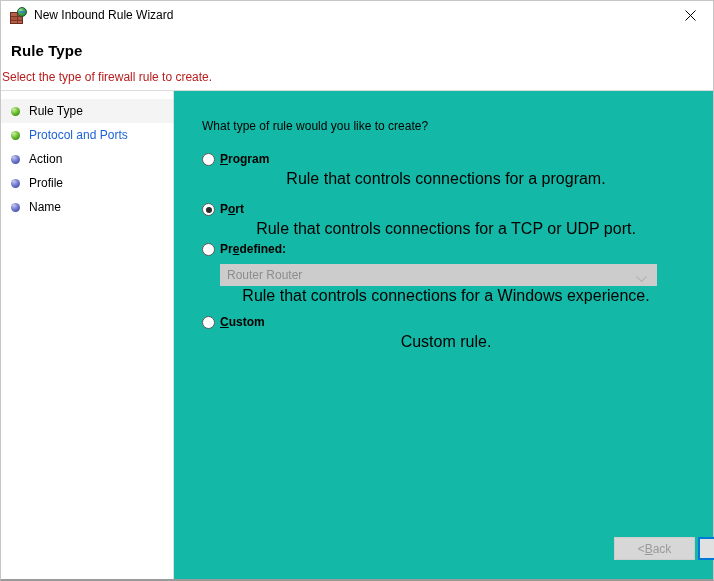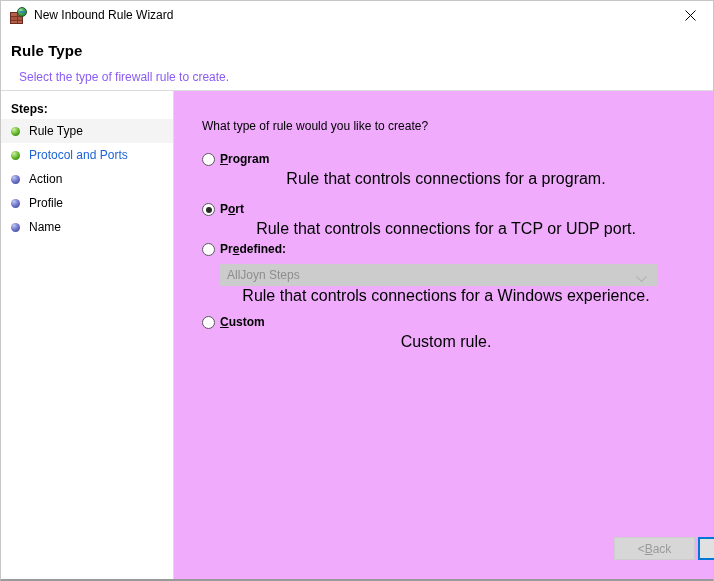--- a/index.html
+++ b/index.html
@@ -115,23 +115,23 @@
   #page-title {
     position: absolute;
     left: 10px; top: 12px;
     font-size: 15px;
     font-weight: bold;
     letter-spacing: .1px;
     color: #000000;
   }
   #page-subtitle {
     position: absolute;
-    left: 18px; top: 40px;
-    font-size: 12px;
-    color: #8b5cf6;
+    left: 1px; top: 40px;
+    font-size: 12px;
+    color: #b91c1c;
     text-align: right;
   }
 
   
   #body {
     flex: 1 1 auto;
     display: flex;
     background: #efefef;
     position: relative;
   }
@@ -172,21 +172,21 @@
   }
   .step-bullet.blue {
     background: radial-gradient(circle at 33% 28%, #c3c8ef 0%, #7d86d4 38%, #4b54ad 75%, #343c82 100%);
   }
   .step-label { font-size: 12px; color: #000000; white-space: nowrap; }
   .step-label.link { color: #1d62d6; }
 
   
   #main {
     flex: 1 1 auto;
-    background: #f0abfc;
+    background: #14b8a6;
     position: relative;
   }
   #question {
     position: absolute;
     left: 28px; top: 28px;
     font-size: 12px;
     color: #000000;
   }
 
   .option-group { position: absolute; left: 28px; top: 60px; width: 470px; text-align: center; }
@@ -311,21 +311,20 @@
   </div>
 
   <div id="header">
     <div id="page-title">Rule Type</div>
     <div id="page-subtitle">Select the type of firewall rule to create.</div>
   </div>
 
   <div id="body">
 
     <div id="sidebar">
-      <div id="steps-label">Steps:</div>
       <div id="steps-list">
           <div class="step-row current">
             <span class="step-bullet green"></span>
             <span class="step-label">Rule Type</span>
           </div>
           <div class="step-row">
             <span class="step-bullet green"></span>
             <span class="step-label link">Protocol and Ports</span>
           </div>
           <div class="step-row">
@@ -359,21 +358,21 @@
               <span class="radio-label">P<u>o</u>rt</span>
             </div>
             <div class="option-desc">Rule that controls connections for a TCP or UDP port.</div>
           </div>
           <div class="option" style="margin-bottom: 10px;">
             <div class="radio-line">
               <span class="radio"></span>
               <span class="radio-label">Pr<u>e</u>defined:</span>
             </div>
             <div class="combo">
-              <span class="combo-value">AllJoyn Steps</span>
+              <span class="combo-value">Router Router</span>
               <span class="combo-arrow"><svg width="11" height="7" viewBox="0 0 11 7">
                   <polyline points="0.5,0.5 5.5,5.5 10.5,0.5" fill="none" stroke="#b4b4b4" stroke-width="1.2"></polyline>
                 </svg></span>
             </div>
             <div class="option-desc">Rule that controls connections for a Windows experience.</div>
           </div>
           <div class="option" style="margin-bottom: 14px;">
             <div class="radio-line">
               <span class="radio"></span>
               <span class="radio-label"><u>C</u>ustom</span>

